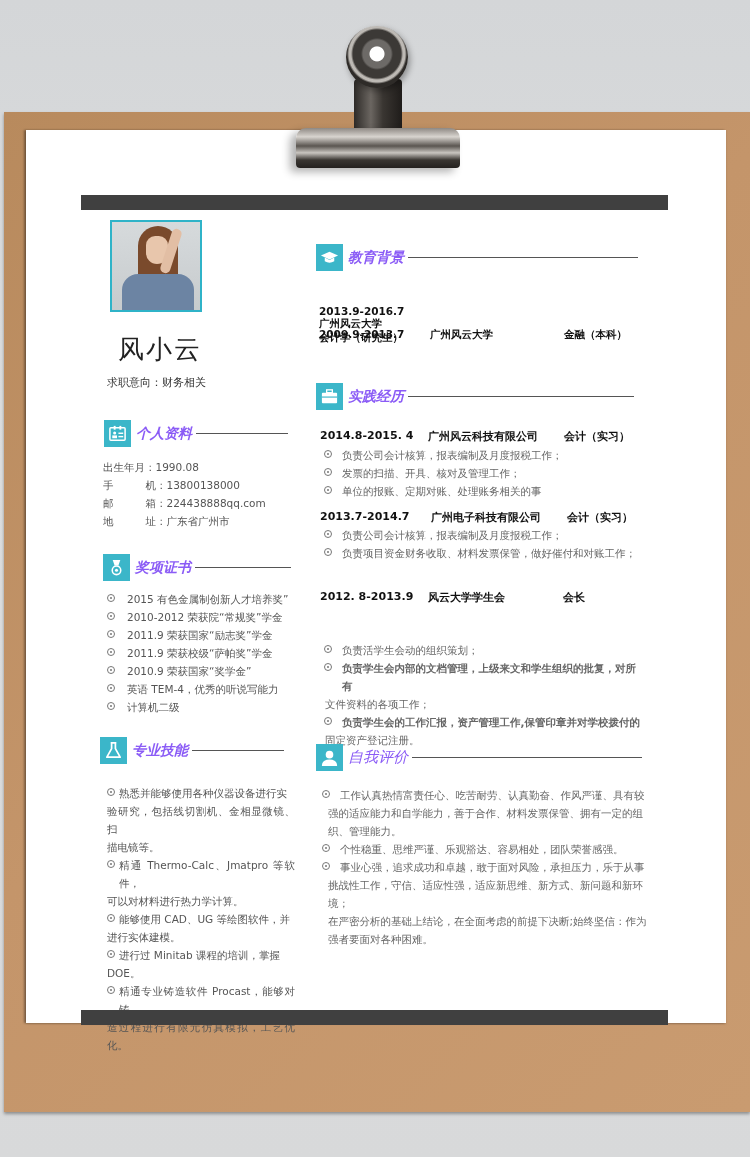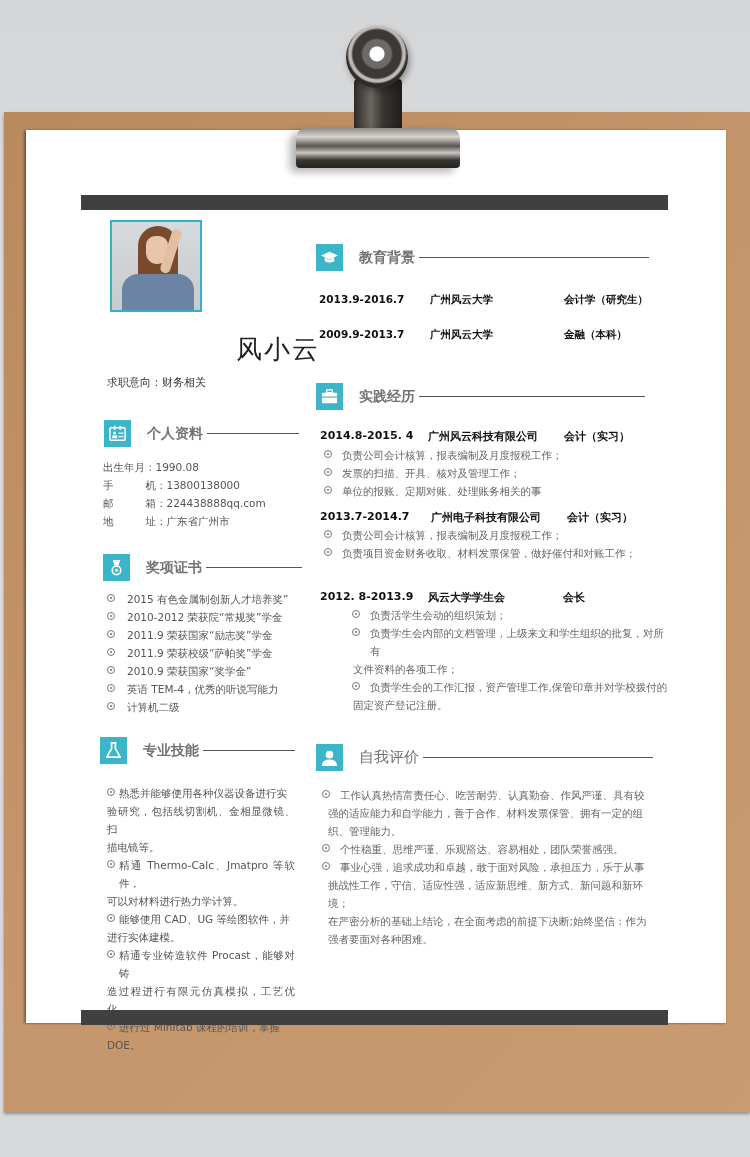--- a/index.html
+++ b/index.html
@@ -48,27 +48,27 @@
   .photo {
     position: absolute; left: 110px; top: 220px; width: 92px; height: 92px;
     border: 2px solid #2fb3c8; overflow: hidden;
     background: linear-gradient(180deg, #d6dadc 0%, #c7cbcd 100%);
   }
   .photo .hair { position: absolute; left: 26px; top: 4px; width: 40px; height: 70px; background: #7a4a2c; border-radius: 20px 20px 8px 8px; }
   .photo .face { position: absolute; left: 34px; top: 14px; width: 22px; height: 28px; background: #e8c6ac; border-radius: 10px 10px 12px 12px; }
   .photo .arm { position: absolute; left: 54px; top: 6px; width: 10px; height: 46px; background: #e2bea4; border-radius: 5px; transform: rotate(18deg); }
   .photo .shirt { position: absolute; left: 10px; top: 52px; width: 72px; height: 40px; background: #6c84a3; border-radius: 16px 16px 0 0; }
 
-  .name { position: absolute; left: 0; width: 320px; top: 332px; text-align: right; font-size: 26px; color: #222; letter-spacing: 2px; }
+  .name { position: absolute; left: 0; width: 320px; top: 332px; text-align: center; font-size: 26px; color: #222; letter-spacing: 2px; }
   .intent { position: absolute; left: 107px; top: 375px; font-size: 11px; color: #333; }
 
   .sec-title { position: absolute; display: flex; align-items: center; }
   .sec-icon { width: 27px; height: 27px; background: #3bb6c9; display: flex; align-items: center; justify-content: center; }
   .sec-icon svg { width: 19px; height: 19px; }
-  .sec-label { font-size: 14px; color: #737373; font-weight: bold; margin-left: 16px; white-space: nowrap; }
+  .sec-label { font-size: 14px; color: #8b5cf6; font-weight: bold; margin-left: 5px; white-space: nowrap; font-style: italic; }
   .sec-label.light { font-weight: normal; font-size: 15px; }
   .sec-line { height: 1.5px; background: #555; margin-left: 4px; }
 
   .info { position: absolute; left: 103px; top: 458px; font-size: 10.5px; color: #555; line-height: 18px; }
   .info .row { display: flex; white-space: nowrap; }
   .info .k { width: 53px; display: flex; justify-content: space-between; }
   .info .k span { display: inline-block; }
 
   .blist { position: absolute; font-size: 10.5px; color: #555; line-height: 18px; }
   .blist .it { position: relative; padding-left: 24px; }
@@ -81,21 +81,21 @@
   .skills .it .first { padding-left: 16px; }
 
   .edu-row { position: absolute; left: 319px; font-size: 10.5px; font-weight: bold; color: #111; display: flex; white-space: nowrap; }
   .edu-row .d { width: 111px; }
   .edu-row .s { width: 134px; }
 
   .exp-head { position: absolute; left: 320px; font-size: 11px; font-weight: bold; color: #111; display: flex; white-space: nowrap; }
   .exp-list { position: absolute; left: 320px; width: 325px; font-size: 10.5px; color: #666; line-height: 18px; }
   .exp-list .it { position: relative; padding-left: 22px; }
   .exp-list .it.wrap { padding-left: 0; }
-  .exp-list .it.wrap .tx { display: block; padding-left: 22px; text-indent: 0; }
+  .exp-list .it.wrap .tx { display: block; padding-left: 22px; text-indent: 0; font-weight: bold; }
   .exp-list .it.wrap .tx2 { display: block; padding-left: 5px; }
 
   .self-list { position: absolute; left: 318px; top: 786px; width: 330px; font-size: 10.5px; color: #666; line-height: 18px; }
   .self-list .it { position: relative; }
   .self-list .it .tx { display: block; padding-left: 22px; }
   .self-list .it .tx2 { display: block; padding-left: 10px; }
 </style>
 </head>
 <body>
 
@@ -212,42 +212,42 @@
       <span class="tx first">精通 Thermo-Calc、Jmatpro 等软件，</span>
       <span class="tx">可以对材料进行热力学计算。</span>
     </div>
   <div class="it">
       <span class="bul"></span>
       <span class="tx first">能够使用 CAD、UG 等绘图软件，并</span>
       <span class="tx">进行实体建模。</span>
     </div>
   <div class="it">
       <span class="bul"></span>
+      <span class="tx first">进行过 Minitab 课程的培训，掌握</span>
+      <span class="tx">DOE。</span>
+    </div>
+  <div class="it">
+      <span class="bul"></span>
       <span class="tx first">精通专业铸造软件 Procast，能够对铸</span>
       <span class="tx">造过程进行有限元仿真模拟，工艺优化。</span>
     </div>
-  <div class="it">
-      <span class="bul"></span>
-      <span class="tx first">进行过 Minitab 课程的培训，掌握</span>
-      <span class="tx">DOE。</span>
-    </div>
 </div>
 
 <div class="sec-title" style="left:316px; top:244px;">
   <div class="sec-icon">
     <svg viewBox="0 0 20 20">
         <path d="M1 8 L10 4 L19 8 L10 12 Z" fill="#fff"></path>
         <path d="M5 10 L5 14 Q10 17 15 14 L15 10 L10 12.5 Z" fill="#fff"></path>
       </svg>
   </div>
   <span class="sec-label">教育背景</span>
   <div class="sec-line" style="width:230px;"></div>
 </div>
 
-<div class="edu-row" style="top:293px;">
+<div class="edu-row" style="top:305px;flex-direction:column;">
     <span class="d">2013.9-2016.7</span>
     <span class="s">广州风云大学</span>
     <span>会计学（研究生）</span>
   </div>
 <div class="edu-row" style="top:328px;">
     <span class="d">2009.9-2013.7</span>
     <span class="s">广州风云大学</span>
     <span>金融（本科）</span>
   </div>
 
@@ -282,21 +282,21 @@
 <div class="exp-list" style="top:526px;">
   <div class="it"><span class="bul"></span><span>负责公司会计核算，报表编制及月度报税工作；</span></div>
   <div class="it"><span class="bul"></span><span>负责项目资金财务收取、材料发票保管，做好催付和对账工作；</span></div>
 </div>
 
 <div class="exp-head" style="top:590px;">
     <span style="width:108px;">2012. 8-2013.9</span>
     <span style="width:135px;">风云大学学生会</span>
     <span>会长</span>
   </div>
-<div class="exp-list" style="top:606px;margin-left:28px;">
+<div class="exp-list" style="top:641px;">
   <div class="it"><span class="bul"></span><span>负责活学生会动的组织策划；</span></div>
   <div class="it wrap">
       <span class="bul"></span>
       <span class="tx">负责学生会内部的文档管理，上级来文和学生组织的批复，对所有</span>
       <span class="tx2">文件资料的各项工作；</span>
     </div>
   <div class="it wrap">
       <span class="bul"></span>
       <span class="tx">负责学生会的工作汇报，资产管理工作,保管印章并对学校拨付的</span>
       <span class="tx2">固定资产登记注册。</span>

